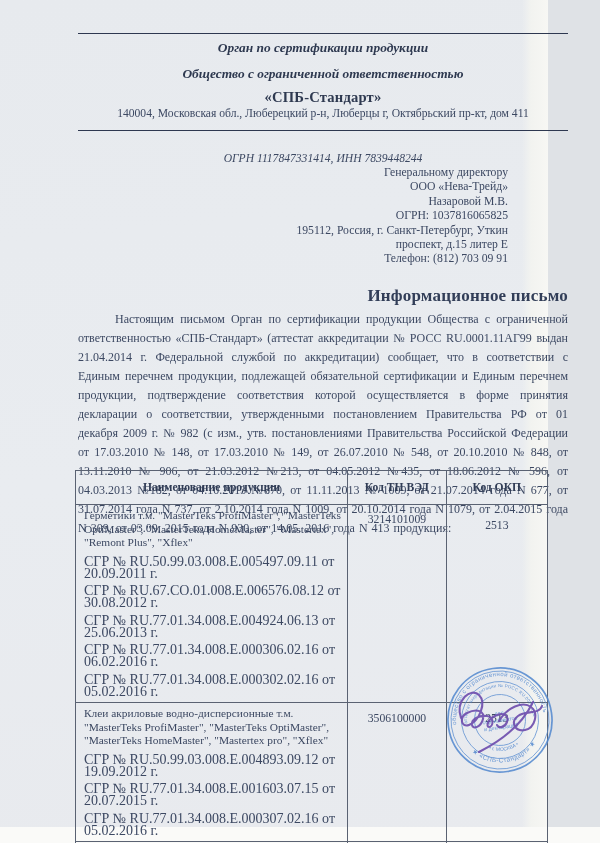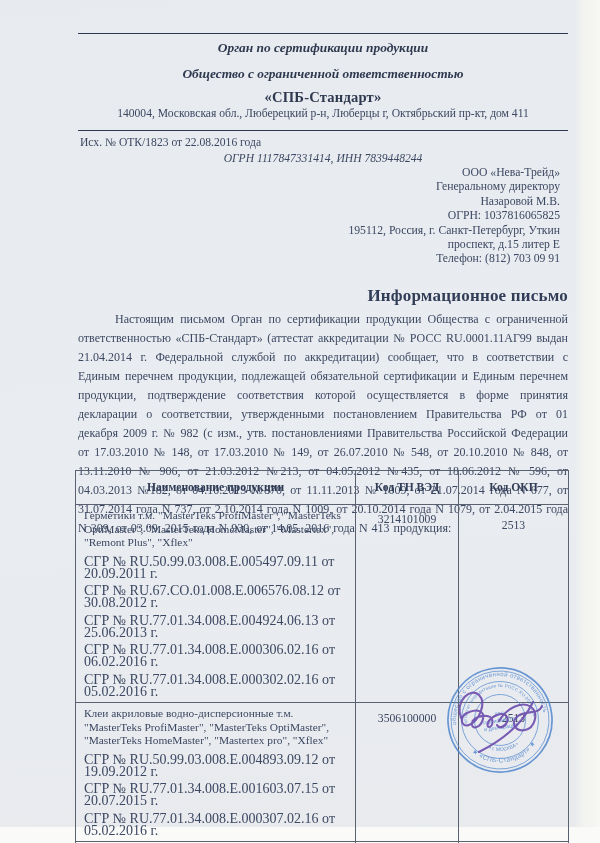--- a/index.html
+++ b/index.html
@@ -1,17 +1,17 @@
 <!DOCTYPE html>
 <html><head>
 <meta charset="utf-8">
 <style>
   html,body{margin:0;padding:0;}
   body{width:600px;height:843px;overflow:hidden;background:#dfe2e6;}
-  .page{position:relative;width:600px;height:843px;
+  .page{position:relative;width:548px;height:843px;
         background:linear-gradient(175deg,#e7eaee 0%,#e9ecf0 55%,#e8eaee 100%);
         font-family:"Liberation Serif","DejaVu Serif",serif;color:#3c4862;}
   
   .edge-right{position:absolute;top:0;right:0;width:26px;height:843px;
               background:linear-gradient(90deg,rgba(243,244,241,0) 0%,#f2f3f0 35%,#f7f7f4 100%);}
   .edge-bottom{position:absolute;left:0;bottom:0;width:600px;height:16px;background:#fafaf8;}
   
   .rule{position:absolute;left:78px;width:490px;border-top:1.7px solid #2e3850;}
   .lh-line{position:absolute;left:78px;width:490px;text-align:center;}
   .lh-org{top:40px;font-size:13.4px;font-weight:bold;font-style:italic;color:#2e3950;}
@@ -55,25 +55,24 @@
   <div class="edge-bottom"></div>
 
   <div class="rule" style="top:33px"></div>
   <div class="lh-line lh-org">Орган по сертификации продукции</div>
   <div class="lh-line lh-form">Общество с ограниченной ответственностью</div>
   <div class="lh-line lh-name">«СПБ-Стандарт»</div>
   <div class="lh-line lh-addr">140004, Московская обл., Люберецкий р-н, Люберцы г, Октябрьский пр-кт, дом 411</div>
   <div class="lh-line lh-ogrn">ОГРН 1117847331414, ИНН 7839448244</div>
   <div class="rule" style="top:130px"></div>
 
-  <div class="outgoing">Исх. № ОТК/1823 от 22.08.2016 года</div>
 
   <div class="addressee">
+    <div>Генеральному директору</div>
     <div>ООО «Нева-Трейд»</div>
-    <div>Генеральному директору</div>
     <div>Назаровой М.В.</div>
     <div>ОГРН: 1037816065825</div>
     <div>195112, Россия, г. Санкт-Петербург, Уткин</div>
     <div>проспект, д.15 литер Е</div>
     <div>Телефон: (812) 703 09 91</div>
   </div>
 
   <div class="title">Информационное письмо</div>
   <p class="body-par">Настоящим письмом Орган по сертификации продукции Общества с ограниченной ответственностью «СПБ-Стандарт» (аттестат аккредитации № РОСС RU.0001.11АГ99 выдан 21.04.2014 г. Федеральной службой по аккредитации) сообщает, что в соответствии с Единым перечнем продукции, подлежащей обязательной сертификации и Единым перечнем продукции, подтверждение соответствия которой осуществляется в форме принятия декларации о соответствии, утвержденными постановлением Правительства РФ от 01 декабря 2009 г. № 982 (с изм., утв. постановлениями Правительства Российской Федерации от 17.03.2010 № 148, от 17.03.2010 № 149, от 26.07.2010 № 548, от 20.10.2010 № 848,  от 13.11.2010 № 906, от 21.03.2012 №213, от 04.05.2012 №435, от 18.06.2012 № 596, от 04.03.2013 №182, от 04.10.2013 №870, от 11.11.2013 № 1009, от 21.07.2014 года N 677,  от 31.07.2014 года N 737, от 2.10.2014 года N 1009,  от 20.10.2014 года N 1079, от 2.04.2015 года N 309, от 03.09. 2015 года N 930, от 14.05. 2016 года N 413 продукция:</p>
 

